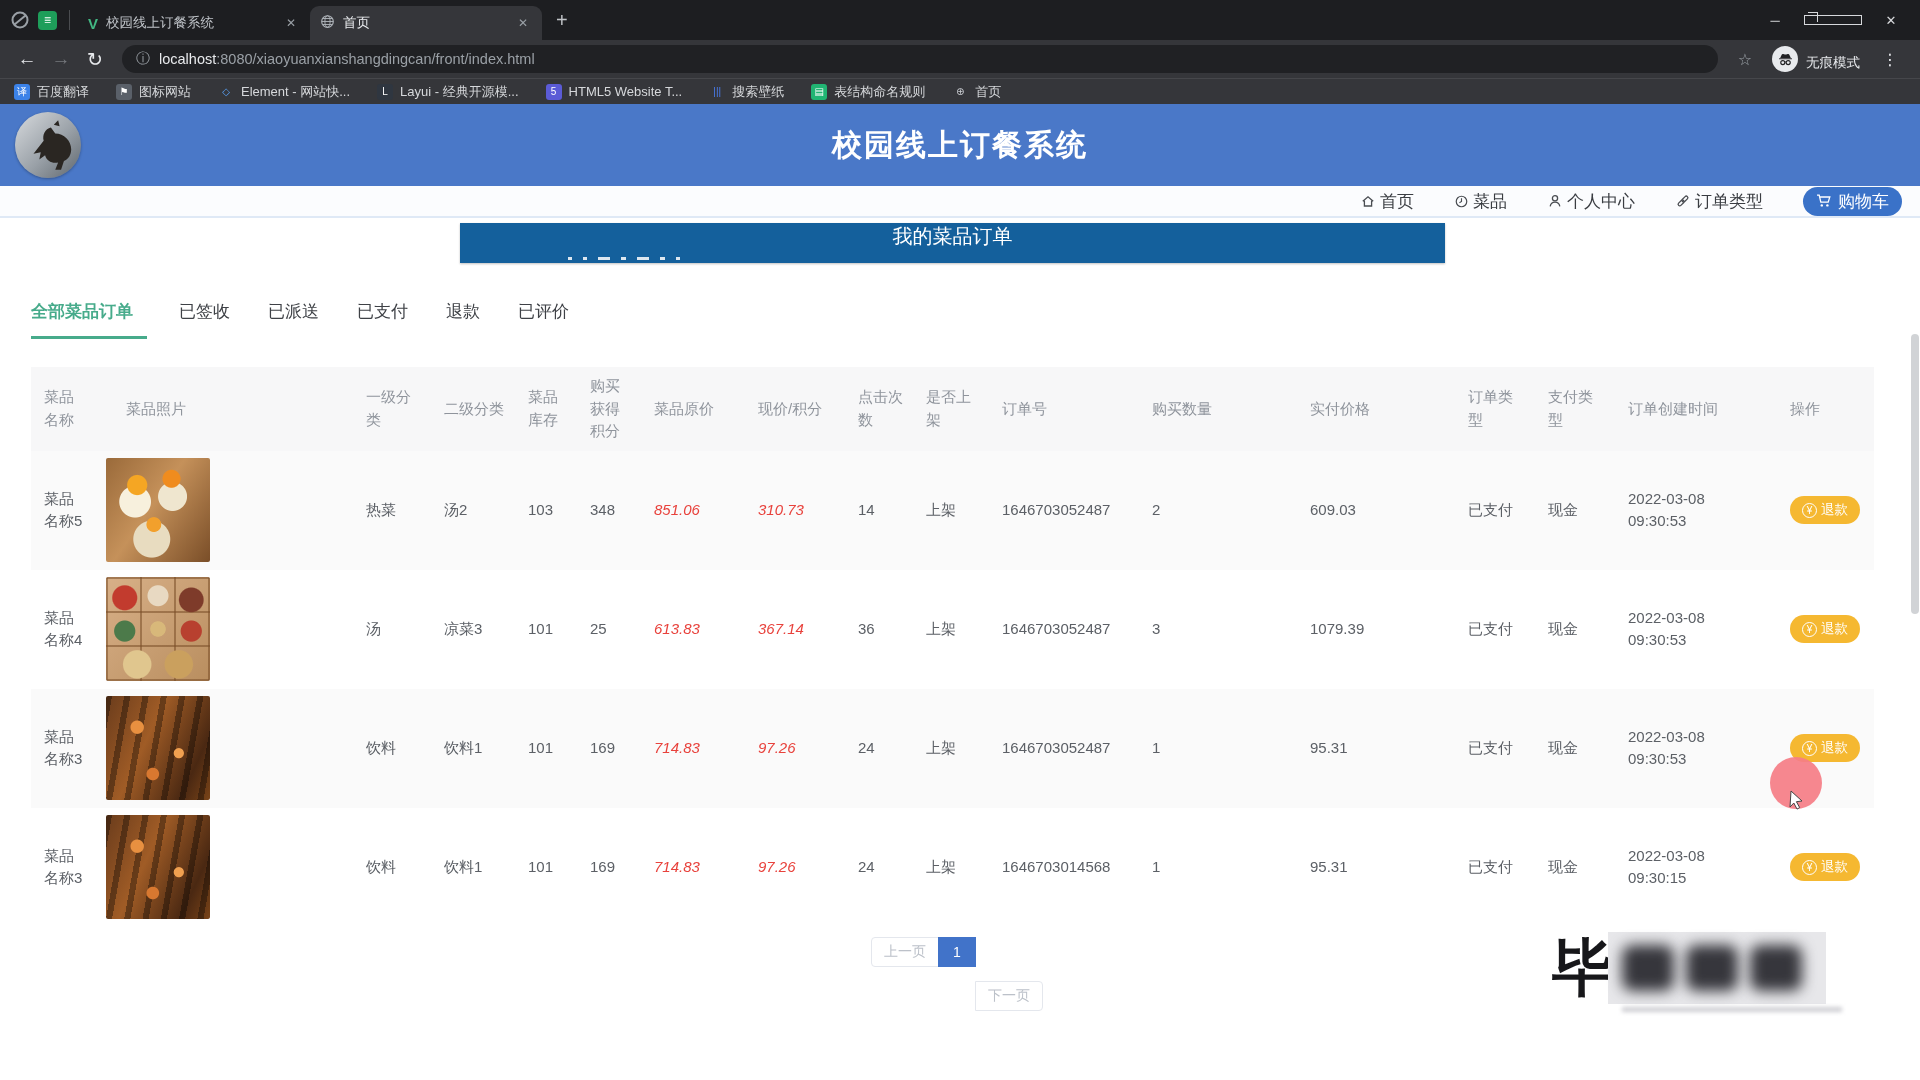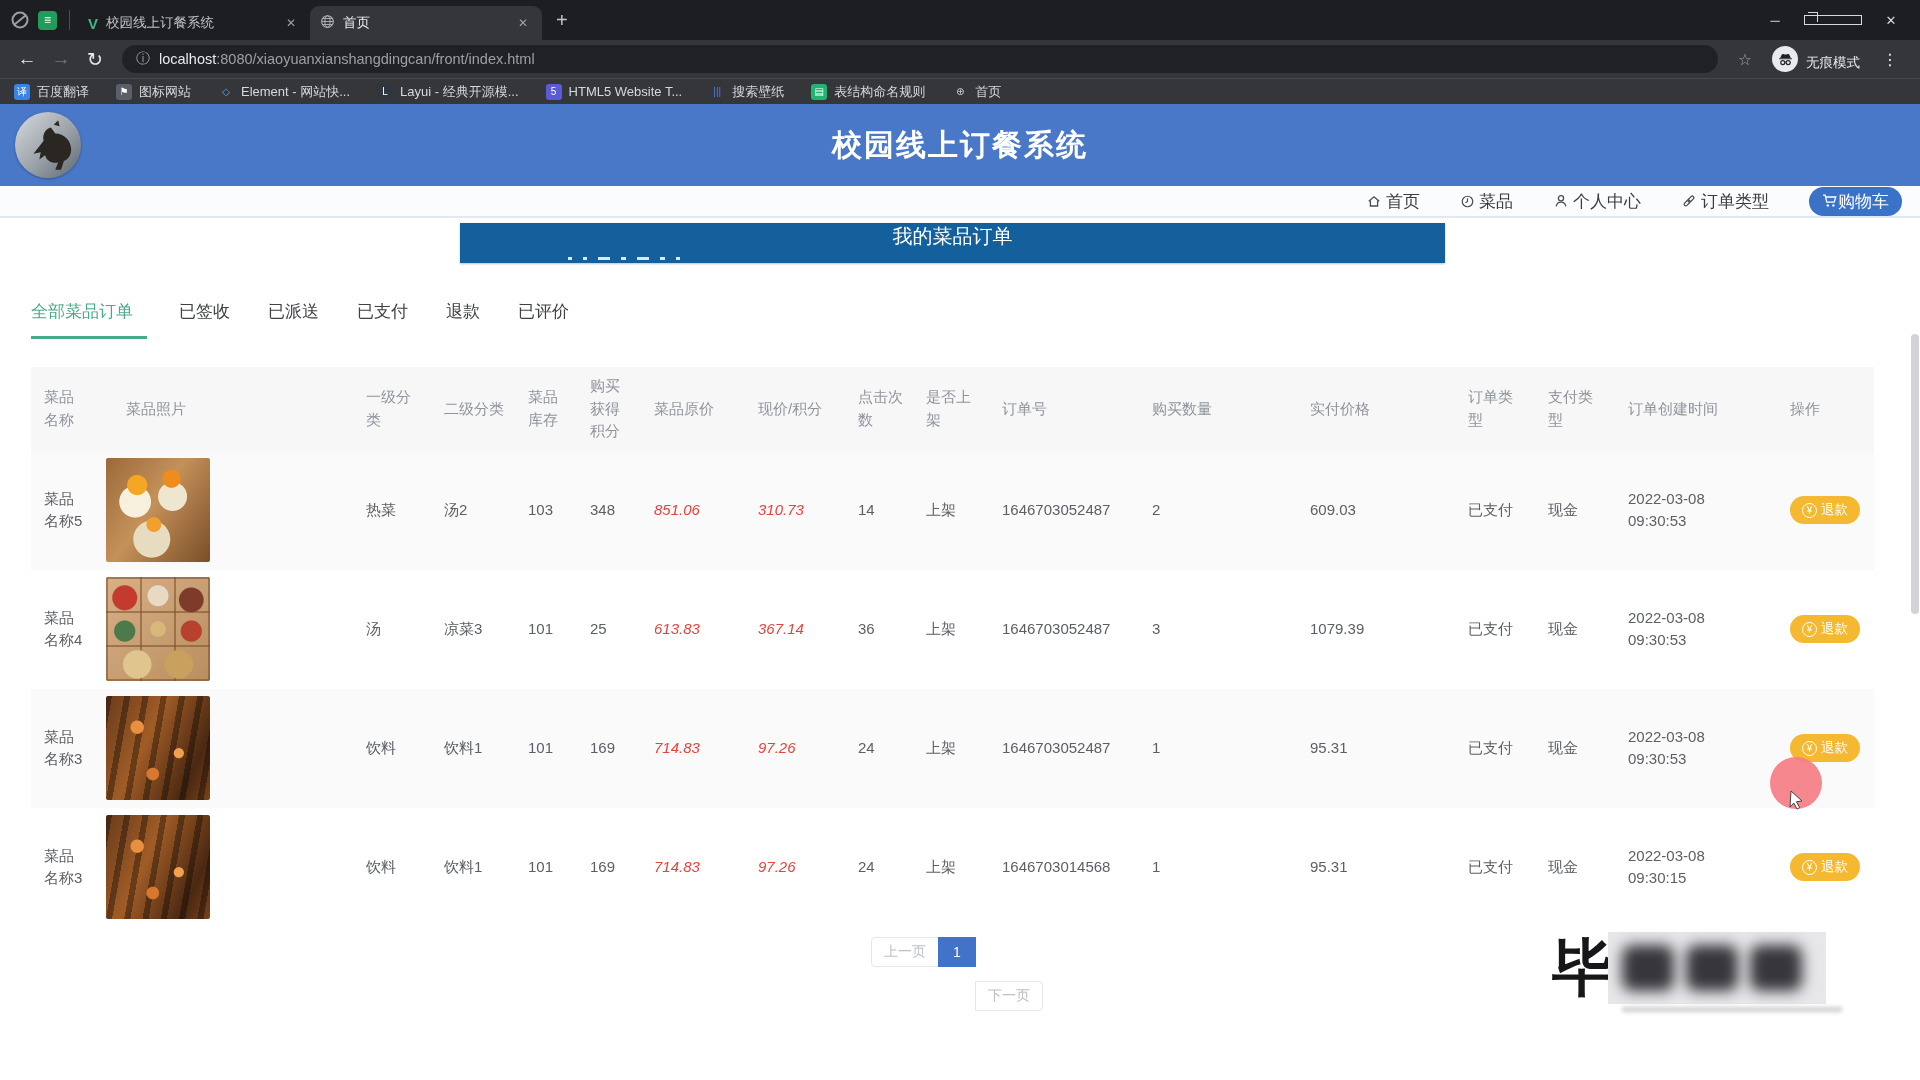--- a/index.html
+++ b/index.html
@@ -52,31 +52,31 @@
   .logo { position:absolute; left:15px; top:8px; width:66px; height:66px; border-radius:50%;
     background:linear-gradient(135deg,#d8dbde 0%,#9aa1a8 55%,#5e666d 100%);
     display:flex; align-items:center; justify-content:center; overflow:hidden; box-shadow:0 1px 3px rgba(0,0,0,.3); }
   .site-title { color:#fff; font-size:30px; font-weight:bold; letter-spacing:2px; }
   .site-nav { position:absolute; top:82px; left:0; right:0; height:32px; background:#fbfcfe;
     border-bottom:2px solid #dfe9f6; display:flex; align-items:center; justify-content:flex-end;
     gap:40px; padding-right:18px; font-size:17px; color:#3a3d42; }
   .nav-item { display:flex; align-items:center; gap:4px; }
   .nav-ic { display:flex; }
   .cart-btn { background:#3a72c8; color:#fff; border:none; border-radius:15px; height:29px;
-    padding:0 13px; display:flex; align-items:center; gap:0; font-size:17px; }
+    padding:0 13px; display:flex; align-items:center; gap:6px; font-size:17px; }
 
   .banner { position:absolute; top:119px; left:460px; width:985px; height:40px; background:#14609c;
     display:flex; justify-content:center; box-shadow:0 1px 2px rgba(0,0,0,.25); }
   .banner-title { color:#fff; font-size:20px; }
   .banner-dashes { position:absolute; left:108px; bottom:3px; display:flex; gap:11px; }
   .banner-dashes i { display:block; height:3px; background:rgba(255,255,255,.85); }
 
   .ptabs { position:absolute; top:196px; left:31px; display:flex; gap:26px; font-size:17px; color:#3e4146; }
   .ptab { padding:0 6px 13px; }
-  .ptab.active { color:#47ab8b; border-bottom:3px solid #47ab8b; padding:0 14px 13px 0; }
+  .ptab.active { color:#47ab8b; border-bottom:3px solid #47ab8b; padding:0 14px 13px 0;font-weight:bold; }
 
   
   .table { position:absolute; top:263px; left:31px; width:1843px;
     --cols:62px 260px 78px 84px 62px 64px 104px 100px 68px 76px 150px 158px 158px 80px 80px 162px 1fr; }
   .thead-row { display:grid; grid-template-columns:var(--cols); align-items:center;
     min-height:74px; background:#f7f7f8; color:#8f949c; font-size:15px; }
   .th { padding:8px 8px 8px 13px; line-height:1.5; }
   .th:nth-child(2) { padding-left:33px; }
   .trow { display:grid; grid-template-columns:var(--cols); align-items:center; height:119px;
     font-size:15px; color:#5c6066; }

